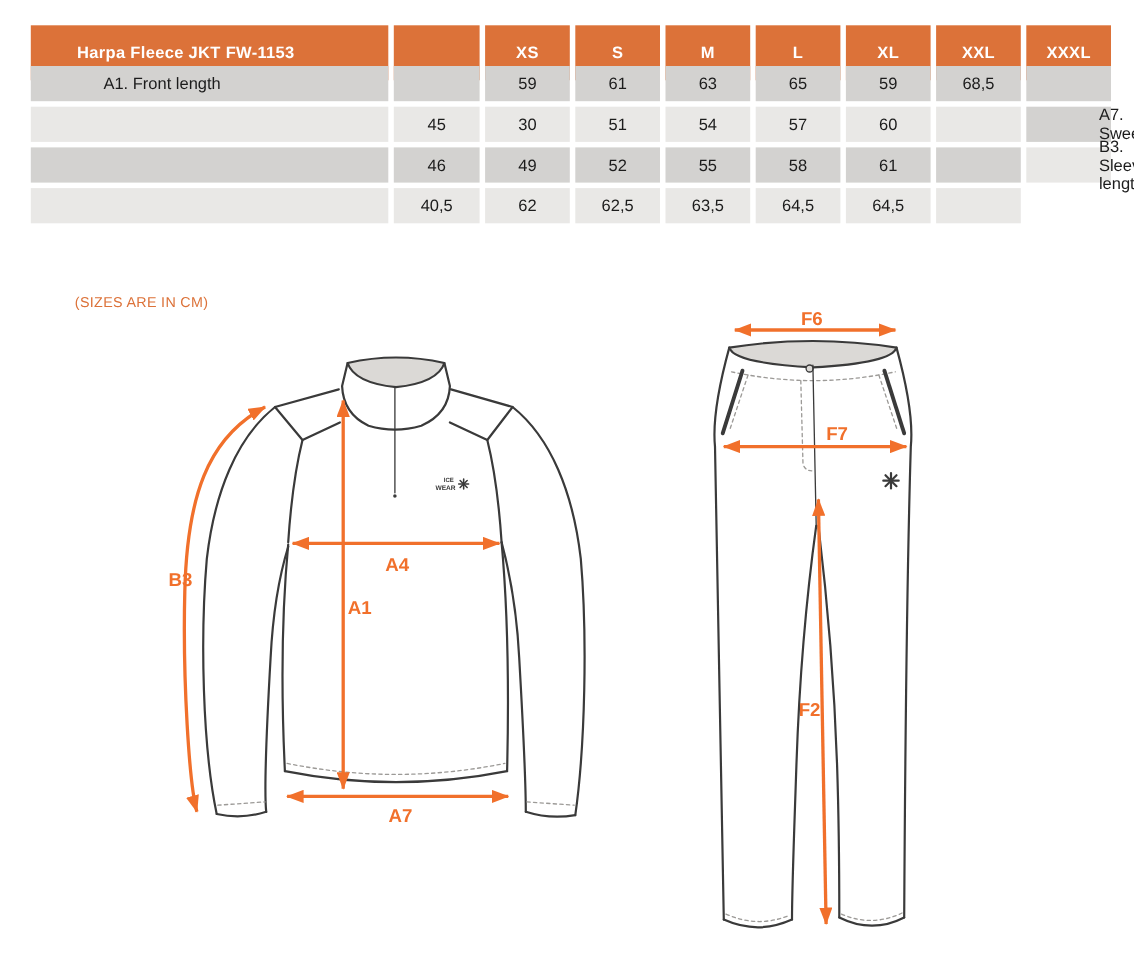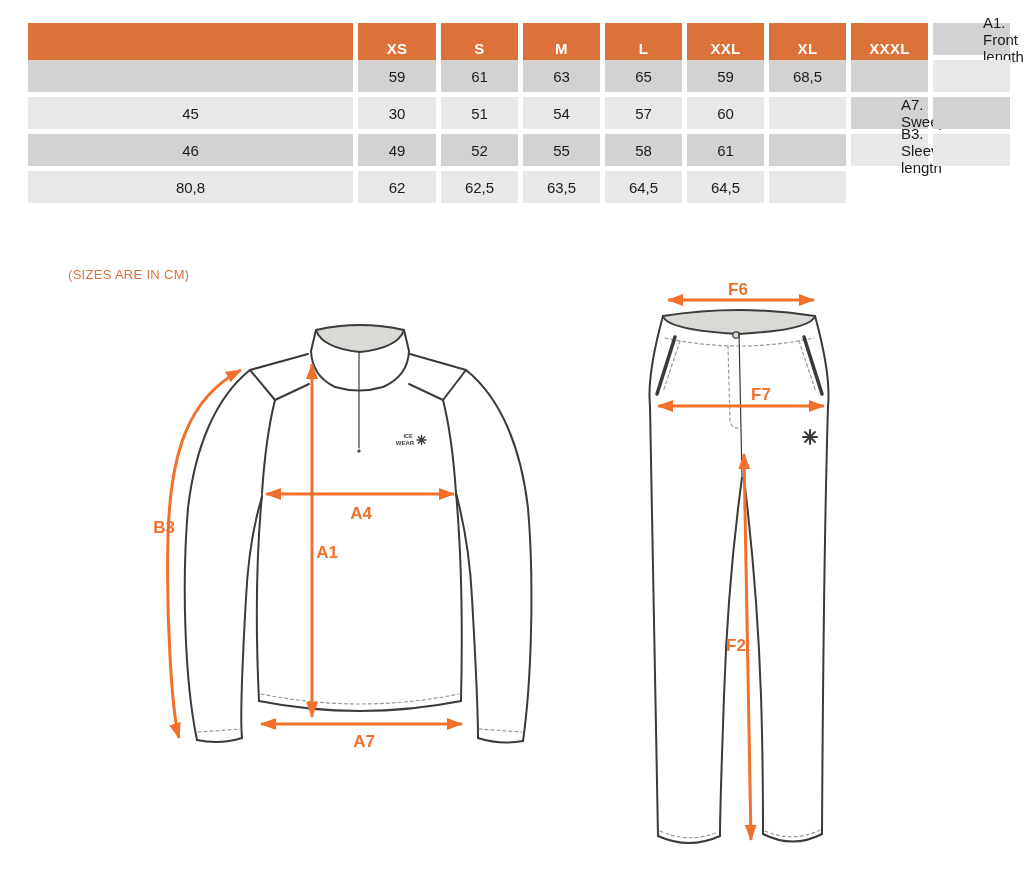--- a/index.html
+++ b/index.html
@@ -30,21 +30,21 @@
     height:50px;background:var(--accent-orange);color:var(--header-text);
     font-weight:bold;font-size:15px;
     display:flex;align-items:center;justify-content:center;
     letter-spacing:.3px;
   }
   .size-table .hcell.title{justify-content:flex-start;padding-left:42px;box-sizing:border-box;}
   .size-table .cell{
     display:flex;align-items:center;justify-content:center;
     font-size:15px;color:var(--body-text);
   }
-  .size-table .cell.label{justify-content:flex-start;padding-left:50px;box-sizing:border-box;}
+  .size-table .cell.label{justify-content:flex-start;padding-left:66px;box-sizing:border-box;}
   .size-table .dark{background:var(--row-dark);}
   .size-table .light{background:var(--row-light);}
   
   .units-note{
     position:absolute;left:68px;top:244px;
     color:var(--accent-orange);font-size:13px;font-weight:normal;letter-spacing:.3px;margin-top:23px;
   }
   
   .figure{position:absolute;}
   .figure.jacket{left:140px;top:288px;width:420px;height:480px;}
@@ -59,27 +59,28 @@
   .ahf{fill:var(--arrow-orange);}
   .alabel{fill:var(--arrow-orange);font-family:"Liberation Sans",sans-serif;font-size:17px;font-weight:bold;}
   .logo-txt{fill:var(--line-dark);font-family:"Liberation Sans",sans-serif;font-weight:bold;}
 </style>
 </head>
 <body>
 
 <div class="canvas">
 
   <div class="size-table" id="sizeTable">
+      <div class="hcell title">Harpa Fleece JKT FW-1153</div>
       <div class="hcell"></div>
       <div class="hcell">XS</div>
       <div class="hcell">S</div>
       <div class="hcell">M</div>
       <div class="hcell">L</div>
+      <div class="hcell">XL</div>
       <div class="hcell">XXL</div>
-      <div class="hcell">XL</div>
       <div class="hcell">XXXL</div>
       <div class="cell label dark">A1. Front length</div>
       <div class="cell dark"></div>
       <div class="cell dark">59</div>
       <div class="cell dark">61</div>
       <div class="cell dark">63</div>
       <div class="cell dark">65</div>
       <div class="cell dark">59</div>
       <div class="cell dark">68,5</div>
       <div class="cell dark"></div>
@@ -95,21 +96,21 @@
       <div class="cell dark"></div>
       <div class="cell dark">46</div>
       <div class="cell dark">49</div>
       <div class="cell dark">52</div>
       <div class="cell dark">55</div>
       <div class="cell dark">58</div>
       <div class="cell dark">61</div>
       <div class="cell dark"></div>
       <div class="cell label light">B3. Sleeve length</div>
       <div class="cell light"></div>
-      <div class="cell light">80,8</div>
+      <div class="cell light">40,5</div>
       <div class="cell light">62</div>
       <div class="cell light">62,5</div>
       <div class="cell light">63,5</div>
       <div class="cell light">64,5</div>
       <div class="cell light">64,5</div>
       <div class="cell light"></div>
     </div>
 
   <div class="units-note">(SIZES ARE IN CM)</div>
 

